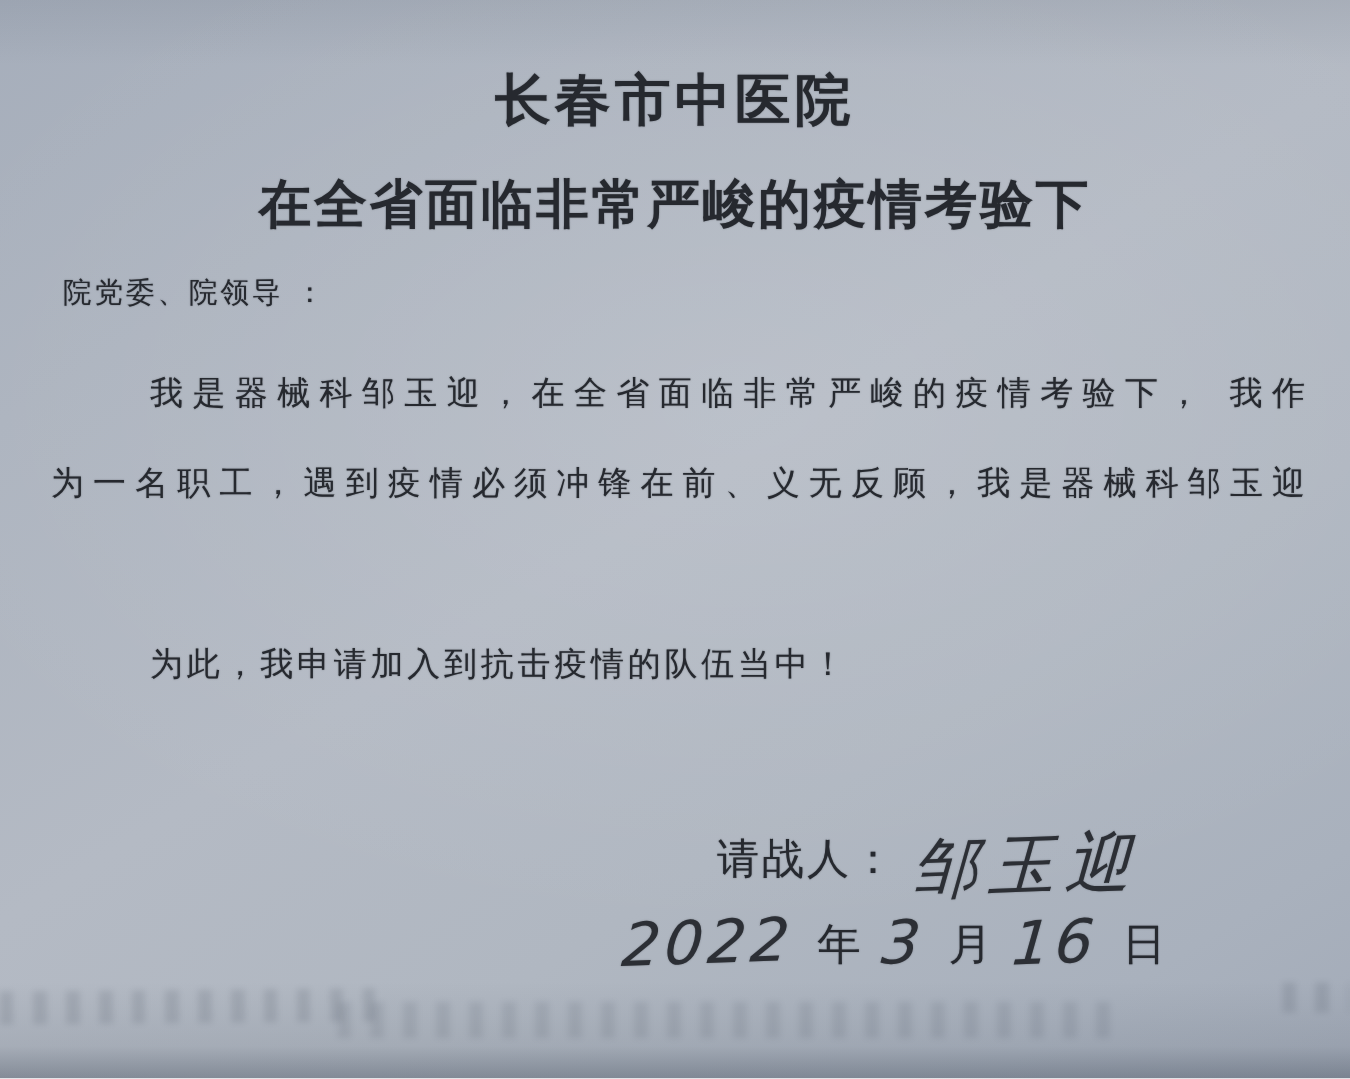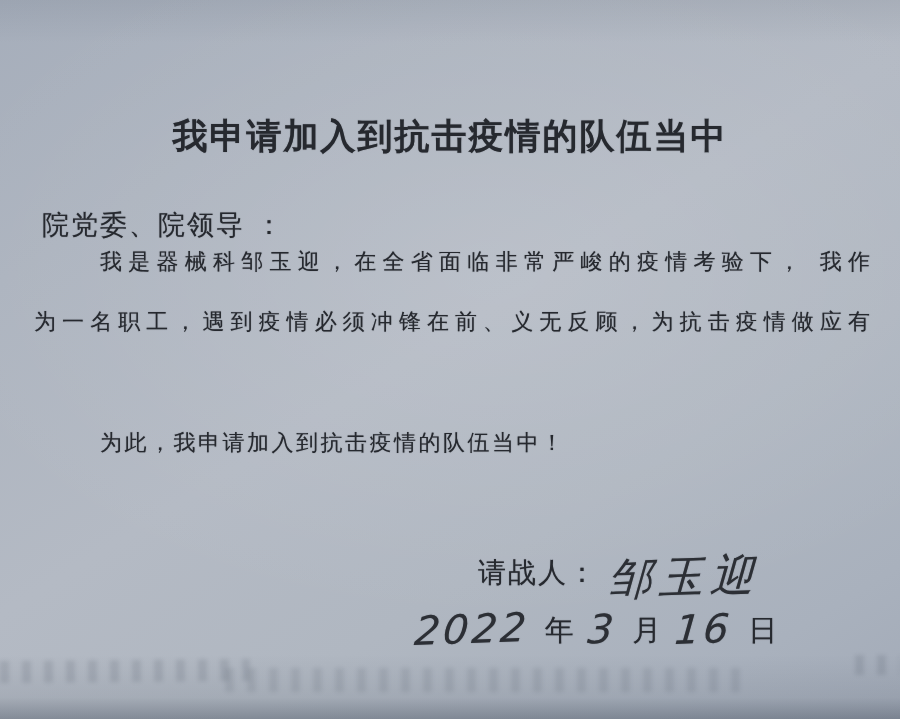--- a/index.html
+++ b/index.html
@@ -50,24 +50,23 @@
     font-weight: 700;
     font-family: "DejaVu Sans", sans-serif;
   }
   .doc-title.line1 { top: 42px;  font-size: 37px; letter-spacing: 3px; }
   .doc-title.line2 { top: 113px; font-size: 35px; letter-spacing: 2px; }
 
   .salutation {
     position: absolute;
     left: 42px;
     top: 182px;
-    font-size: 27px;
+    font-size: 19px;
     letter-spacing: 2px;
     font-family: "DejaVu Serif", serif;
-    margin-top: 25px;
   }
 
   .body-line {
     position: absolute;
     left: 34px;
     width: 836px;
     font-size: 22px;
     font-family: "DejaVu Serif", serif;
     white-space: nowrap;
   }
@@ -142,28 +141,29 @@
   }
   .bleedthrough.strip1 { left: 0;   top: 660px; width: 250px; height: 22px; transform: rotate(-0.5deg); }
   .bleedthrough.strip2 { left: 225px; top: 668px; width: 520px; height: 24px; opacity: 0.13; }
   .bleedthrough.strip3 { left: 855px; top: 655px; width: 45px;  height: 20px; }
 </style>
 </head>
 <body>
 
 <div class="photo-frame">
 
+  <div class="doc-title line1 ink">长春市中医院</div>
 
-  <div class="doc-title line2 ink">我申请加入到抗击疫情的队伍当中</div>
+  <div class="doc-title line2 ink">在全省面临非常严峻的疫情考验下</div>
 
   <div class="salutation ink">院党委、院领导 ：</div>
 
   <div class="body-line l1 justified ink">我是器械科邹玉迎，在全省面临非常严峻的疫情考验下， 我作</div>
 
-  <div class="body-line l2 justified ink">为一名职工，遇到疫情必须冲锋在前、义无反顾，为抗击疫情做应有</div>
+  <div class="body-line l2 justified ink">为一名职工，遇到疫情必须冲锋在前、义无反顾，我是器械科邹玉迎</div>
 
 
   <div class="body-line l4 ink">为此，我申请加入到抗击疫情的队伍当中！</div>
 
   <div class="signature-row">
     <span class="signature-label ink">请战人：</span>
     <span class="signature-name">邹玉迎</span>
   </div>
 
   <div class="date-row">

